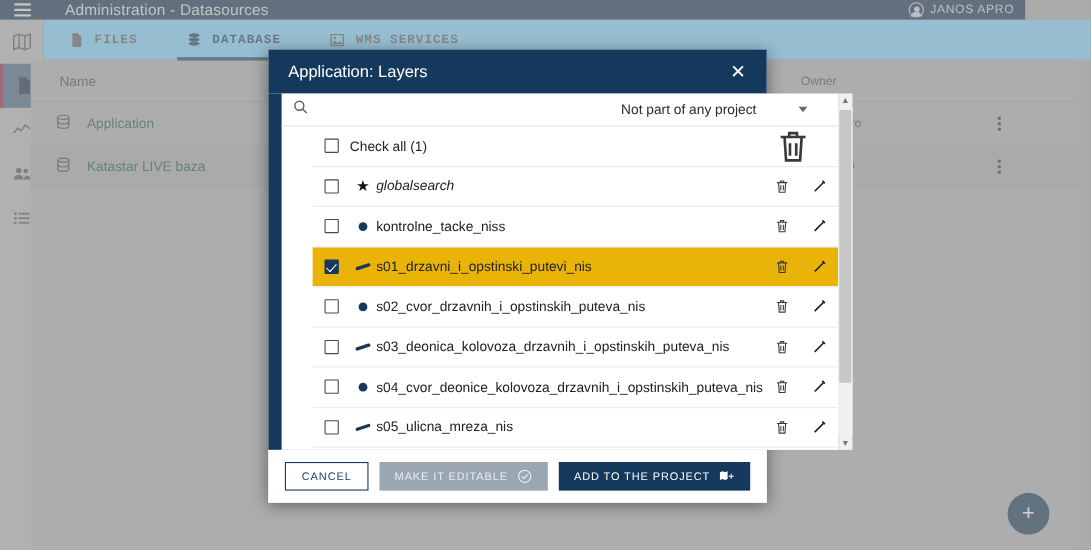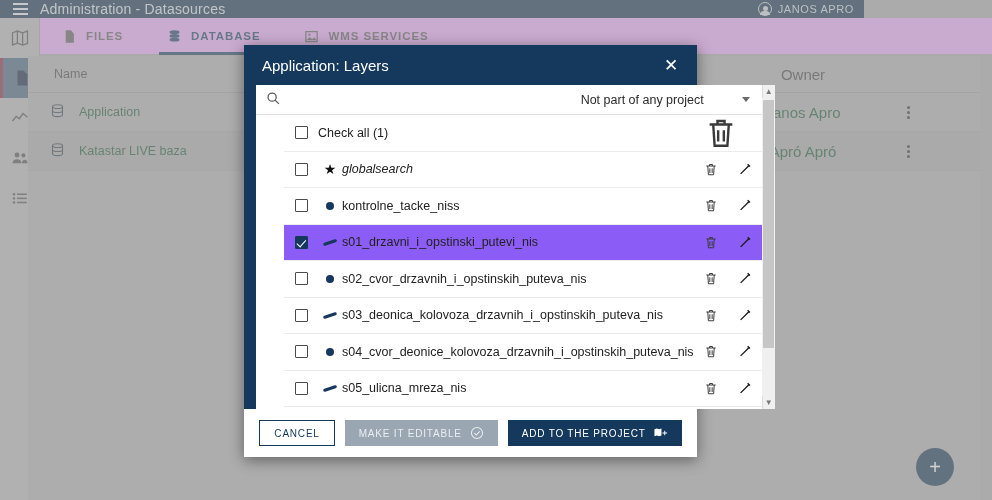--- a/index.html
+++ b/index.html
@@ -6,23 +6,23 @@
   html, body {
     width: 992px; height: 500px;
     font-family: "Liberation Sans", sans-serif;
     overflow: hidden;
     background: #acacac;
   }
   #root { position: relative; width: 992px; height: 500px; }
 
   
   .app-header {
-    position: absolute; left: 0; top: 0; width: 864px; height: 18px;
+    position: absolute; left: 0; top: 0; width: 932px; height: 18px;
     background: #0b2b45; color: #cfd8e0;
-    display: flex; align-items: center;
+    display: flex; align-items: center; gap: 19px;
   }
   .hamburger { width: 40px; display: flex; flex-direction: column;
     align-items: center; justify-content: center; gap: 3px; }
   .hamburger i { display: block; width: 15px; height: 2px; background: #e7ecf1; }
   .app-title { font-size: 14px; color: #dbe3ea; letter-spacing: .2px;
     line-height: 18px; white-space: nowrap; }
   .user-box { position: absolute; right: 10px; top: 0; height: 18px;
     display: flex; align-items: center; gap: 6px; color: #cfd8e0;
     font-size: 11px; letter-spacing: .6px; }
   .avatar-circle { width: 14px; height: 14px; border-radius: 50%;
@@ -36,43 +36,43 @@
   .rail { position: absolute; left: 0; top: 18px; width: 40px; height: 482px;
     background: #b9b9b9; border-right: 1px solid #a0a0a0; }
   .rail-item { width: 40px; height: 40px; display: flex; align-items: center;
     justify-content: center; color: #4a4a4a; }
   .rail-item.active { background: #3e5f79; color: #0d2135;
     border-left: 3px solid #8c1d3f; }
   .rail-item svg { width: 18px; height: 18px; }
 
   
   .tabbar { position: absolute; left: 40px; top: 18px; width: 952px; height: 37px;
-    background: #f0abfc; border-bottom: 1px solid #a8a8a8;
-    display: flex; align-items: center; }
+    background: #7dd3fc; border-bottom: 1px solid #a8a8a8;
+    display: flex; align-items: center; font-family: Liberation Mono, monospace; }
   .tab { height: 37px; display: flex; align-items: center; gap: 9px;
     padding: 0 22px; font-size: 11.5px; letter-spacing: .9px;
     color: #5a5a5a; font-weight: bold; position: relative; }
   .tab svg { width: 15px; height: 15px; }
   .tab.active { color: #14395c; }
   .tab.active::after { content:""; position:absolute; left: 14px; right: 14px;
     bottom: 0; height: 2.5px; background: #14395c; }
 
   
   .table-wrap { position: absolute; left: 28px; top: 56px; width: 952px;
     height: 444px; background: #b0b0b0; }
   .thead { display: flex; align-items: center; height: 37px;
     border-bottom: 1px solid #9c9c9c; color: #3c3c3c; font-size: 12.5px; }
   .trow { display: flex; align-items: center; height: 39px;
     border-bottom: 1px solid #a5a5a5; color: #14532d; font-size: 12.5px; }
   .trow.alt { background: #a8a8a8; }
   .c-name { width: 380px; padding-left: 22px; display: flex;
     align-items: center; gap: 14px; }
   .c-pub { width: 170px; text-align: center; }
   .c-type { width: 150px; text-align: center; font-size: 11px; }
-  .c-owner { width: 150px; text-align: center; font-size: 15px; }
+  .c-owner { width: 150px; text-align: left; font-size: 11px; }
   .c-menu { width: 60px; display: flex; justify-content: center; }
   .thead .c-name { padding-left: 26px; }
   .kebab i { display: block; width: 3px; height: 3px; border-radius: 50%;
     background: #2b2b2b; margin: 2px 0; }
   .db-ico svg { width: 15px; height: 16px; }
   .eye svg { width: 17px; height: 12px; }
 
   .fab { position: absolute; right: 26px; bottom: 14px; width: 38px; height: 38px;
     border-radius: 50%; background: #0d2e4a; color: #fff; display: flex;
     align-items: center; justify-content: center; font-size: 20px;
@@ -96,28 +96,28 @@
   .panel { flex: 1; background: #fff; display: flex; flex-direction: column;
     position: relative; }
 
   .filterbar { height: 30px; display: flex; align-items: center;
     border-bottom: 1px solid #e2e2e2; padding-left: 10px; }
   .filterbar svg { width: 14px; height: 14px; color: #5d5d5d; }
   .filter-input { border: 0; outline: 0; font-size: 12.5px; color: #333;
     width: 200px; margin-left: 12px; font-family: inherit; background: transparent; }
   .filter-input::placeholder { color: #8d8d8d; }
   .proj-sel { margin-left: auto; display: flex; align-items: center;
-    gap: 38px; padding-right: 12px; font-size: 12.5px; color: #2b2b2b; }
+    gap: 38px; padding-right: 28px; font-size: 12.5px; color: #2b2b2b; }
   .caret { width: 0; height: 0; border-left: 4px solid transparent;
     border-right: 4px solid transparent; border-top: 5px solid #6a6a6a; }
 
   .list { flex: 1; overflow: hidden; position: relative; margin-left: 28px; }
   .lrow { height: 36.5px; display: flex; align-items: center;
     border-bottom: 1px solid #ececec; font-size: 12.5px; color: #222; }
-  .lrow.sel { background: #8b5cf6; }
+  .lrow.sel { background: #eab308; }
   .lrow .cb { width: 34px; display: flex; justify-content: center; }
   .lrow .geo { width: 24px; display: flex; justify-content: center; }
   .lrow .nm { flex: 1; }
   .lrow .act { width: 34px; display: flex; justify-content: center; }
   .lrow.head .nm { padding-left: 0; }
   .lrow.head .act-far { width: 34px; display: flex; justify-content: center;
     margin-right: 24px; }
   .lrow .act svg { width: 14px; height: 15px; }
   .chk { width: 13px; height: 13px; border: 1.6px solid #4a4a4a;
     border-radius: 1px; background: #fff; }

